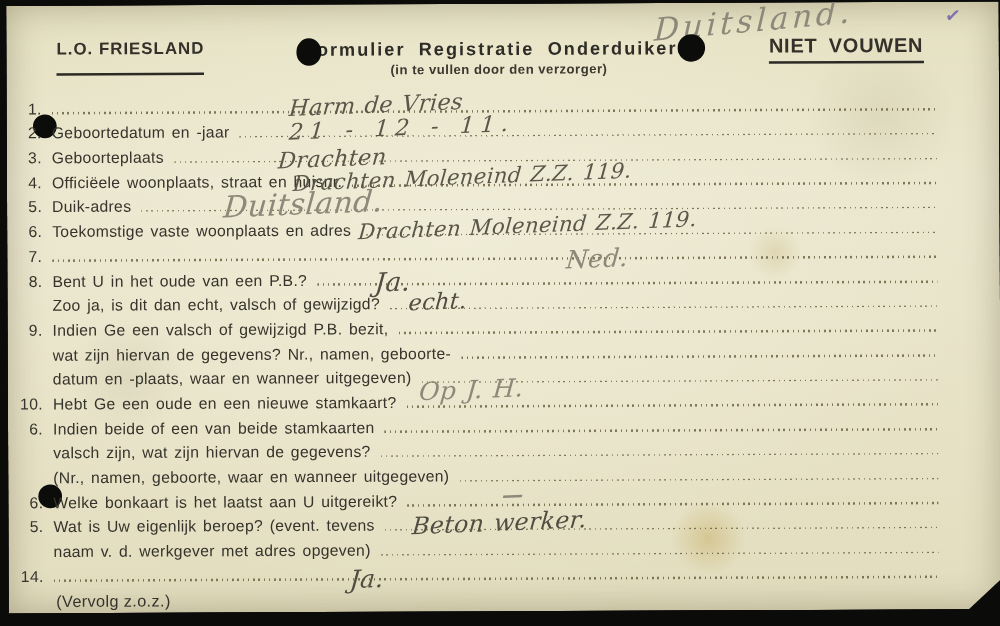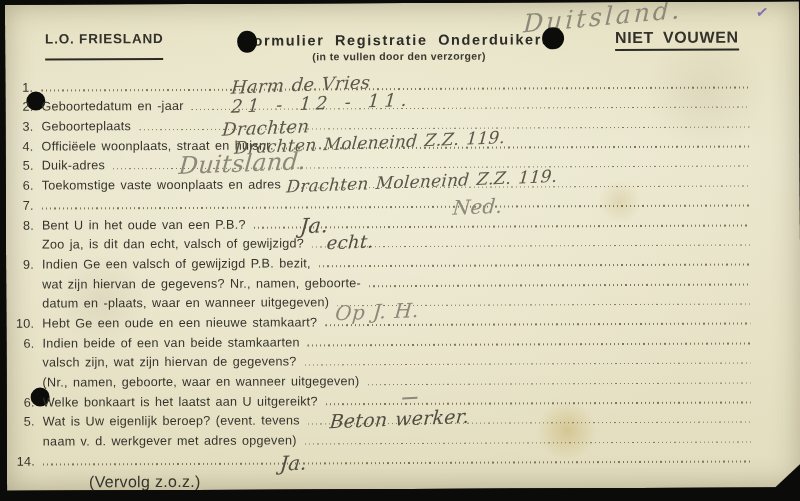--- a/index.html
+++ b/index.html
@@ -39,21 +39,21 @@
   .qlabel{flex:none;margin-left:8px;white-space:pre;}
   .leader{flex:1;height:1.5px;margin:0 2px 3px 8px;
           background-image:repeating-linear-gradient(90deg, rgba(108,98,66,.85) 0 1.2px, transparent 1.2px 4.2px);}
   .answer{position:absolute;font-family:"DejaVu Serif",serif;font-style:italic;white-space:pre;
           transform:rotate(-2deg) skewX(-7deg);transform-origin:left bottom;z-index:3;pointer-events:none;}
   .ink{color:#5a574a;}
   .ink2{color:#504d42;}
   .pencil{color:#8d897a;}
   .ls2{letter-spacing:5px;}
   .b{font-weight:bold;}
-  .footer{position:absolute;left:38px;top:469px;font-size:16px;letter-spacing:.3px;color:#35332b;margin-left:44px;}
+  .footer{position:absolute;left:38px;top:469px;font-size:13px;letter-spacing:.3px;color:#35332b;}
 </style>
 </head>
 <body>
 
 <div class="paper">
 
   <div class="org">L.O. FRIESLAND</div>
 
   <div class="title">Formulier Registratie Onderduikers</div>
   <div class="subtitle">(in te vullen door den verzorger)</div>

